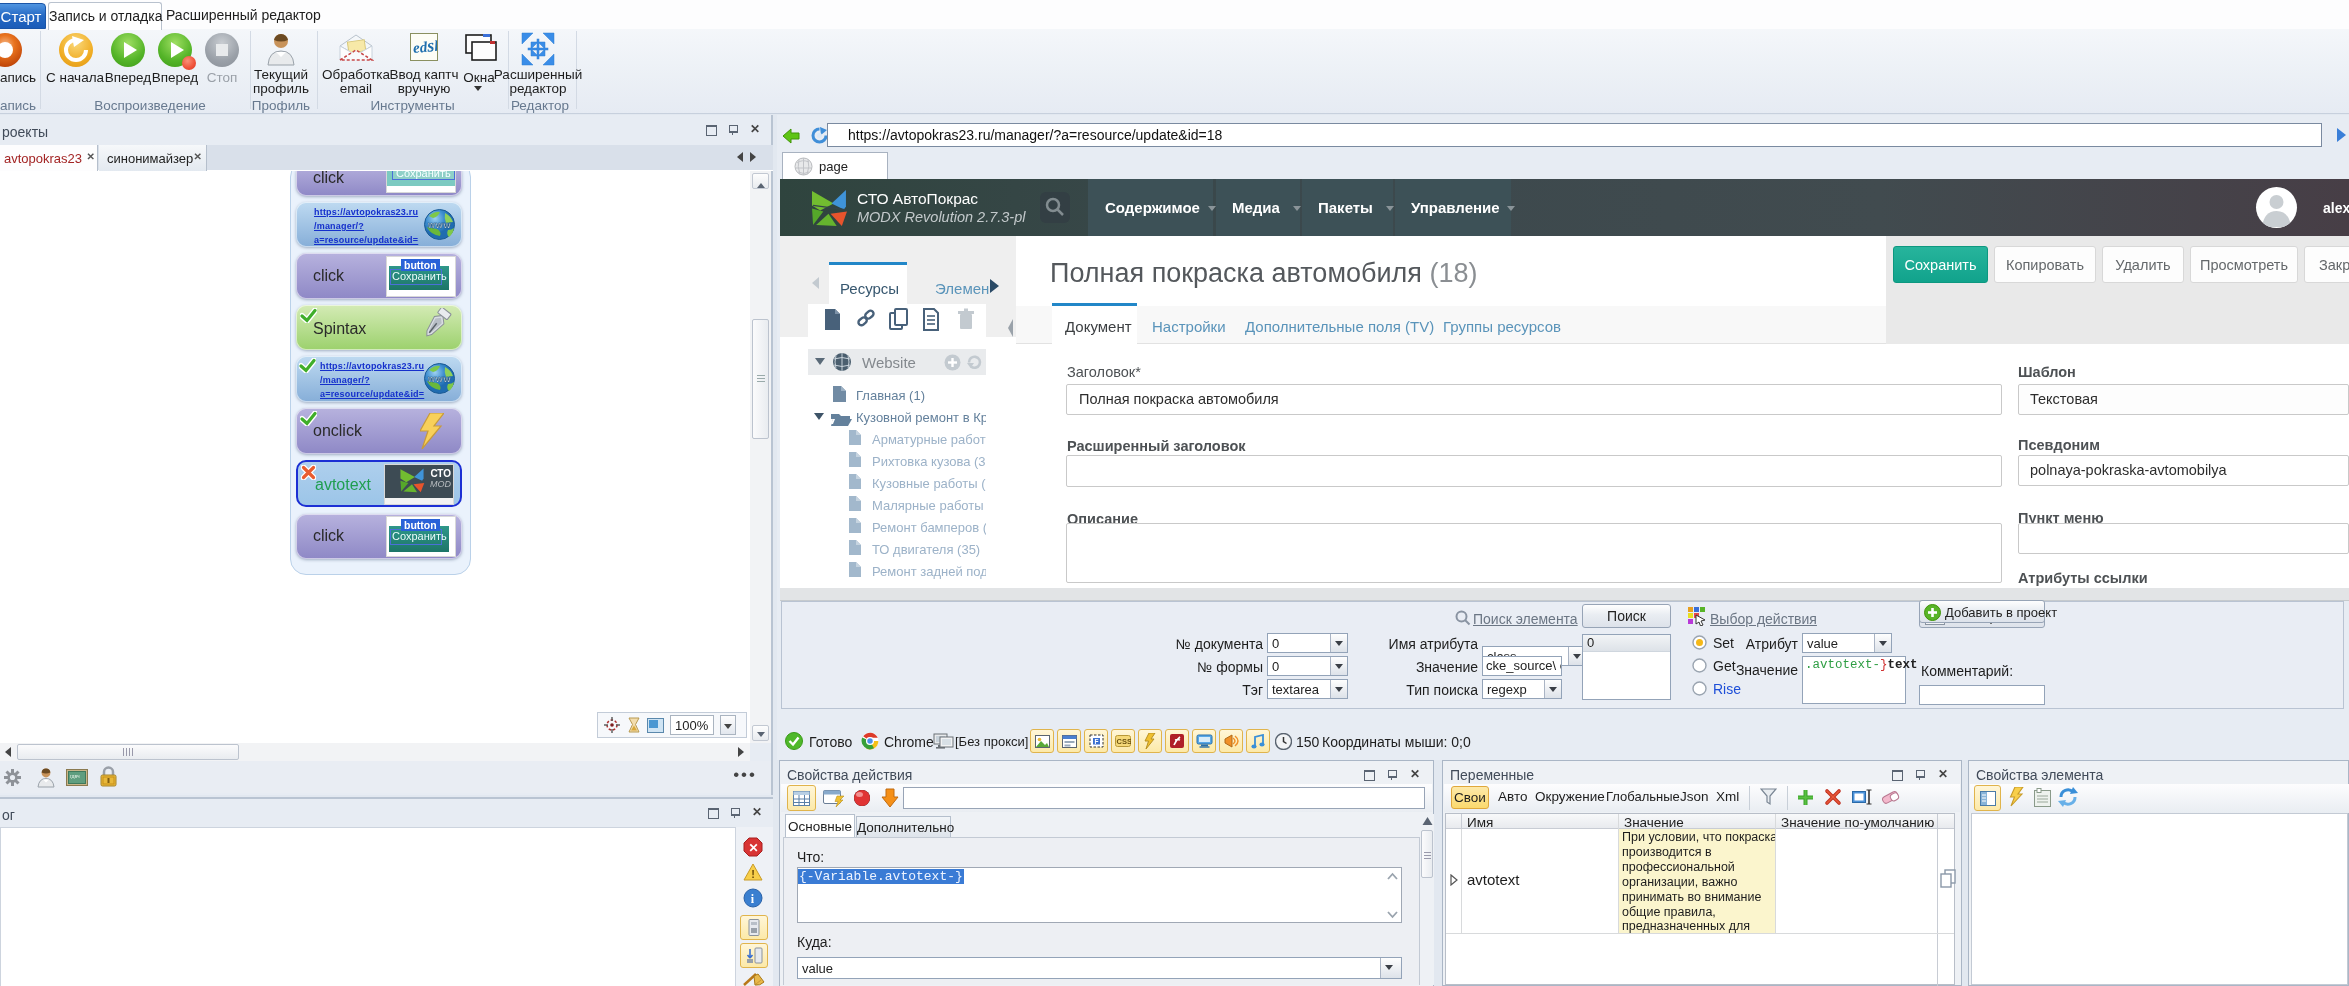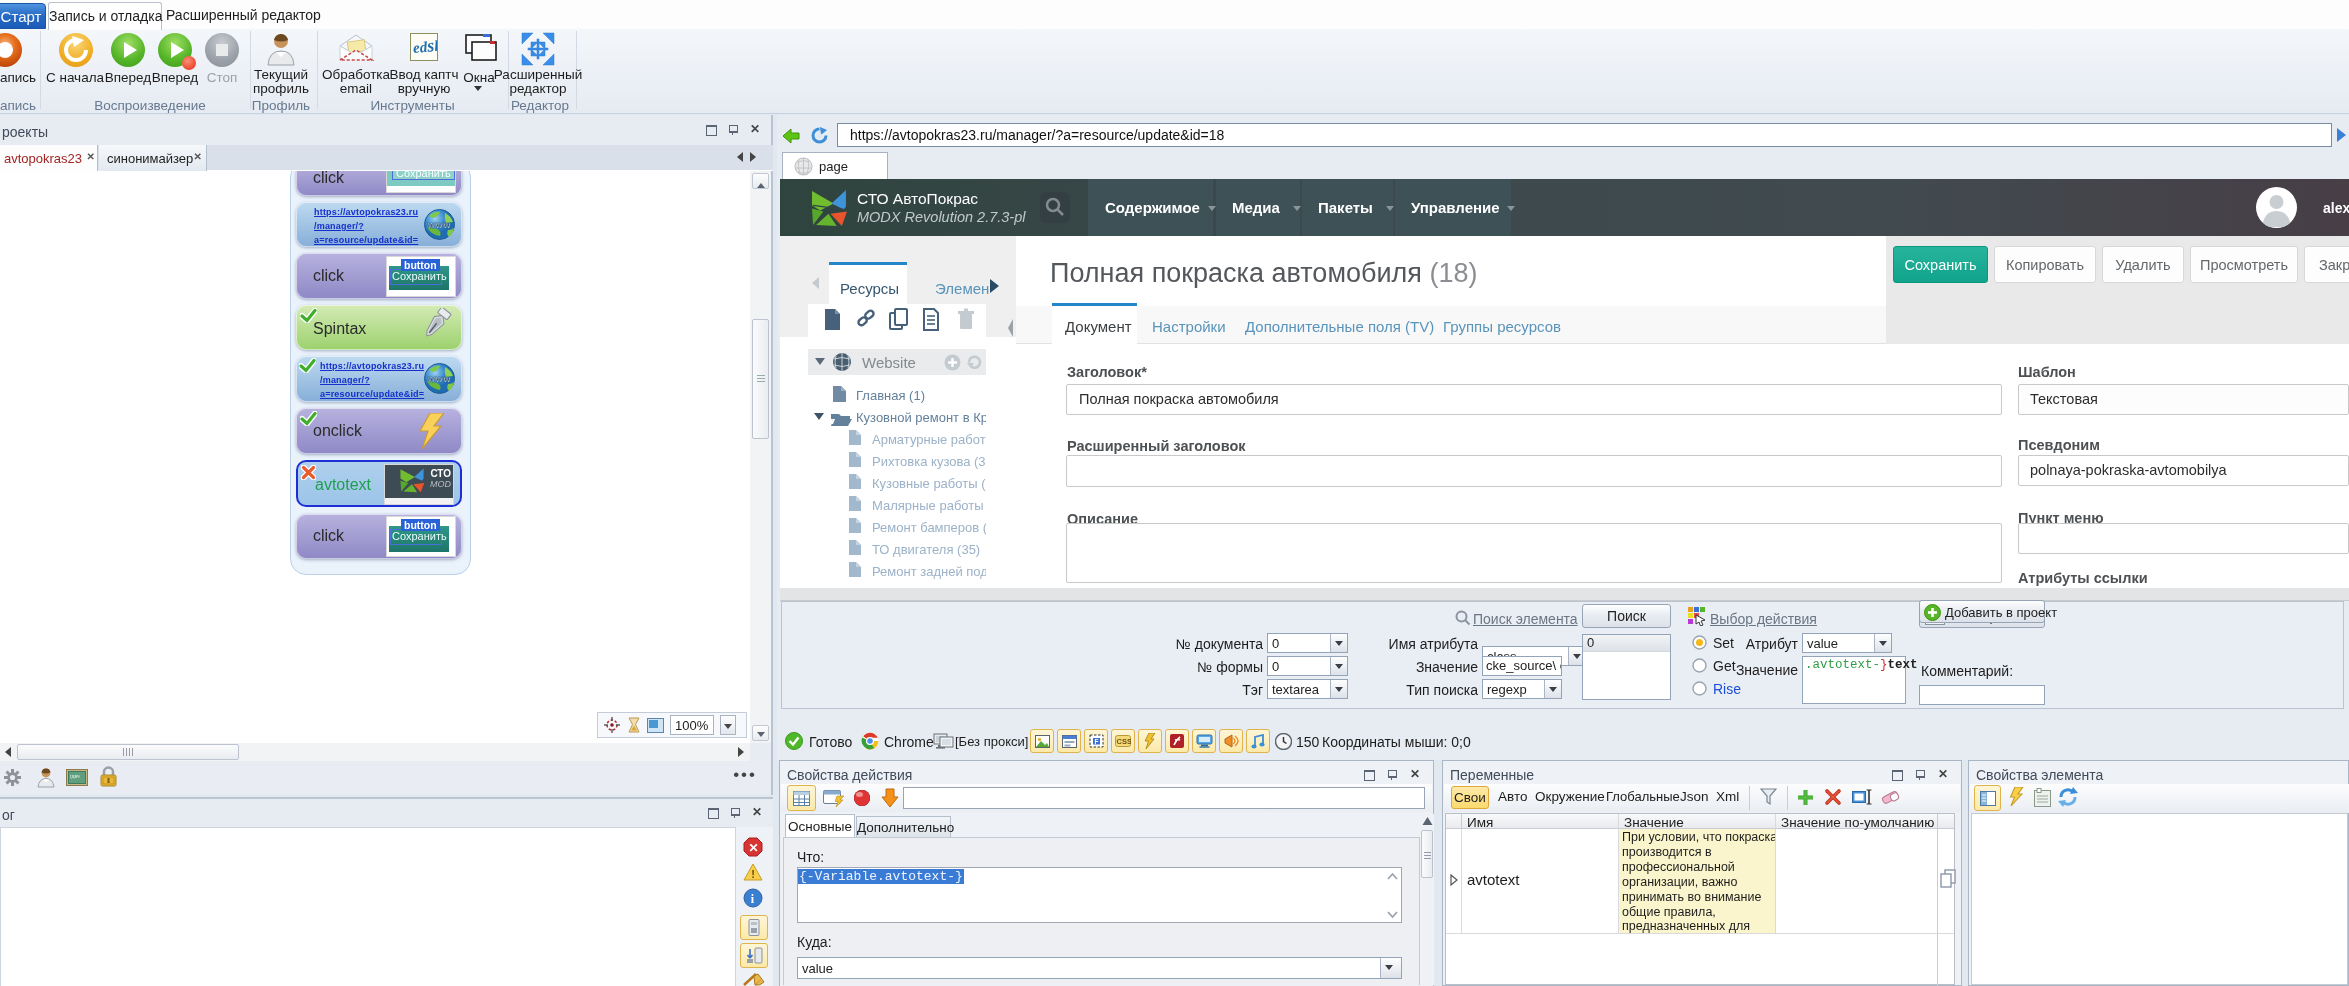--- a/index.html
+++ b/index.html
@@ -409,21 +409,21 @@
 <div class="abs" style="left:777px;top:115px;width:1572px;height:645px;background:#e7ecf3">
 
   <svg class="abs" style="left:6px;top:13px" width="17" height="16">
       <polygon points="0,8 8,1 8,5 16,5 16,11 8,11 8,15" fill="#5ec414" stroke="#3f9406"></polygon>
     </svg>
   <svg class="abs" style="left:34px;top:12px" width="17" height="17">
       <path d="M8.5 2 a6.5 6.5 0 1 0 6.5 6.5" fill="none" stroke="#3f8ed8" stroke-width="3"></path>
       <polygon points="9,0 16,3 10,8" fill="#3f8ed8"></polygon>
       <circle cx="8.5" cy="8.5" r="2.5" fill="#d8e8f8"></circle>
     </svg>
-  <div class="abs" style="left:60px;top:8px;width:1495px;height:24px;background:#fff;border:1px solid #7a8aa0;font-size:14px;color:#111;line-height:22px;padding-left:12px">https://avtopokras23.ru/manager/?a=resource/update&amp;id=18</div>
+  <div class="abs" style="left:50px;top:8px;width:1495px;height:24px;background:#fff;border:1px solid #7a8aa0;font-size:14px;color:#111;line-height:22px;padding-left:20px">https://avtopokras23.ru/manager/?a=resource/update&amp;id=18</div>
   <div class="abs" style="left:1560px;top:13px;width:0;height:0;border:7px solid transparent;border-left:9px solid #3a7fd8"></div>
 
   <div class="abs" style="left:5px;top:37px;width:106px;height:27px;background:#fff;border:1px solid #a8b2c0;border-bottom:none">
     <svg style="position:absolute;left:11px;top:4px" width="19" height="19">
         <circle cx="9.5" cy="9.5" r="8.5" fill="#e8e9ea" stroke="#b8babd"></circle>
         <path d="M3 6 q5-4 12-1 M2 11 h15 M4 15 q6 3 11 0 M9.5 1 v17 M5 2.5 q-2 7 1 15 M14 2.5 q2 7-1 15" fill="none" stroke="#c2c4c8"></path>
       </svg>
     <span style="position:absolute;left:36px;top:6px;font-size:13px;color:#222">page</span>
   </div>
 
@@ -598,21 +598,21 @@
       <div class="wbtn" style="left:1174px;top:10px;width:108px;height:37px;background:#fdfdfd;border:1px solid #d8d8d8;color:#64686b;font-size:14.5px">Просмотреть</div>
       <div class="wbtn" style="left:1288px;top:10px;width:62px;height:37px;background:#fdfdfd;border:1px solid #d8d8d8;color:#64686b;font-size:14.5px;justify-content:flex-start;padding-left:14px">Закр</div>
 
       <div class="abs" style="left:0;top:70px;width:870px;height:38px;background:#f8f8f8;border-bottom:1px solid #e2e2e2"></div>
       <div class="abs" style="left:36px;top:67px;width:85px;height:41px;background:#fff;border-top:3px solid #2287c8"></div>
       <span class="abs" style="left:49px;top:82px;font-size:15px;color:#3c3f42">Документ</span>
       <span class="abs" style="left:136px;top:82px;font-size:15px;color:#5a94ba">Настройки</span>
       <span class="abs" style="left:229px;top:82px;font-size:15px;color:#5a94ba">Дополнительные поля (TV)</span>
       <span class="abs" style="left:427px;top:82px;font-size:15px;color:#5a94ba">Группы ресурсов</span>
 
-      <span class="abs" style="left:51px;top:128px;font-size:14.5px;font-weight:bold;color:#4d5154">Заголовок*</span>
+      <span class="abs" style="left:51px;top:128px;font-size:14.5px;font-weight:normal;color:#4d5154">Заголовок*</span>
       <div class="abs" style="left:50px;top:148px;width:936px;height:31px;background:#fff;border:1px solid #c9c9c9;border-radius:2px;font-size:14.5px;color:#2d2d2d;line-height:29px;padding-left:12px">Полная покраска автомобиля</div>
       <span class="abs" style="left:51px;top:202px;font-size:14.5px;font-weight:bold;color:#4d5154">Расширенный заголовок</span>
       <div class="abs" style="left:50px;top:219px;width:936px;height:32px;background:#fff;border:1px solid #c9c9c9;border-radius:2px"></div>
       <span class="abs" style="left:51px;top:275px;font-size:14.5px;font-weight:bold;color:#4d5154">Описание</span>
       <div class="abs" style="left:50px;top:287px;width:936px;height:60px;background:#fff;border:1px solid #c9c9c9;border-radius:2px"></div>
 
       <span class="abs" style="left:1002px;top:128px;font-size:14.5px;font-weight:bold;color:#4d5154">Шаблон</span>
       <div class="abs" style="left:1002px;top:148px;width:331px;height:31px;background:#fdfdfd;border:1px solid #c9c9c9;border-radius:2px;font-size:14.5px;color:#2d2d2d;line-height:29px;padding-left:11px">Текстовая</div>
       <span class="abs" style="left:1002px;top:201px;font-size:14.5px;font-weight:bold;color:#4d5154">Псевдоним</span>
       <div class="abs" style="left:1002px;top:219px;width:331px;height:31px;background:#fff;border:1px solid #c9c9c9;border-radius:2px;font-size:14.5px;color:#2d2d2d;line-height:29px;padding-left:11px">polnaya-pokraska-avtomobilya</div>

